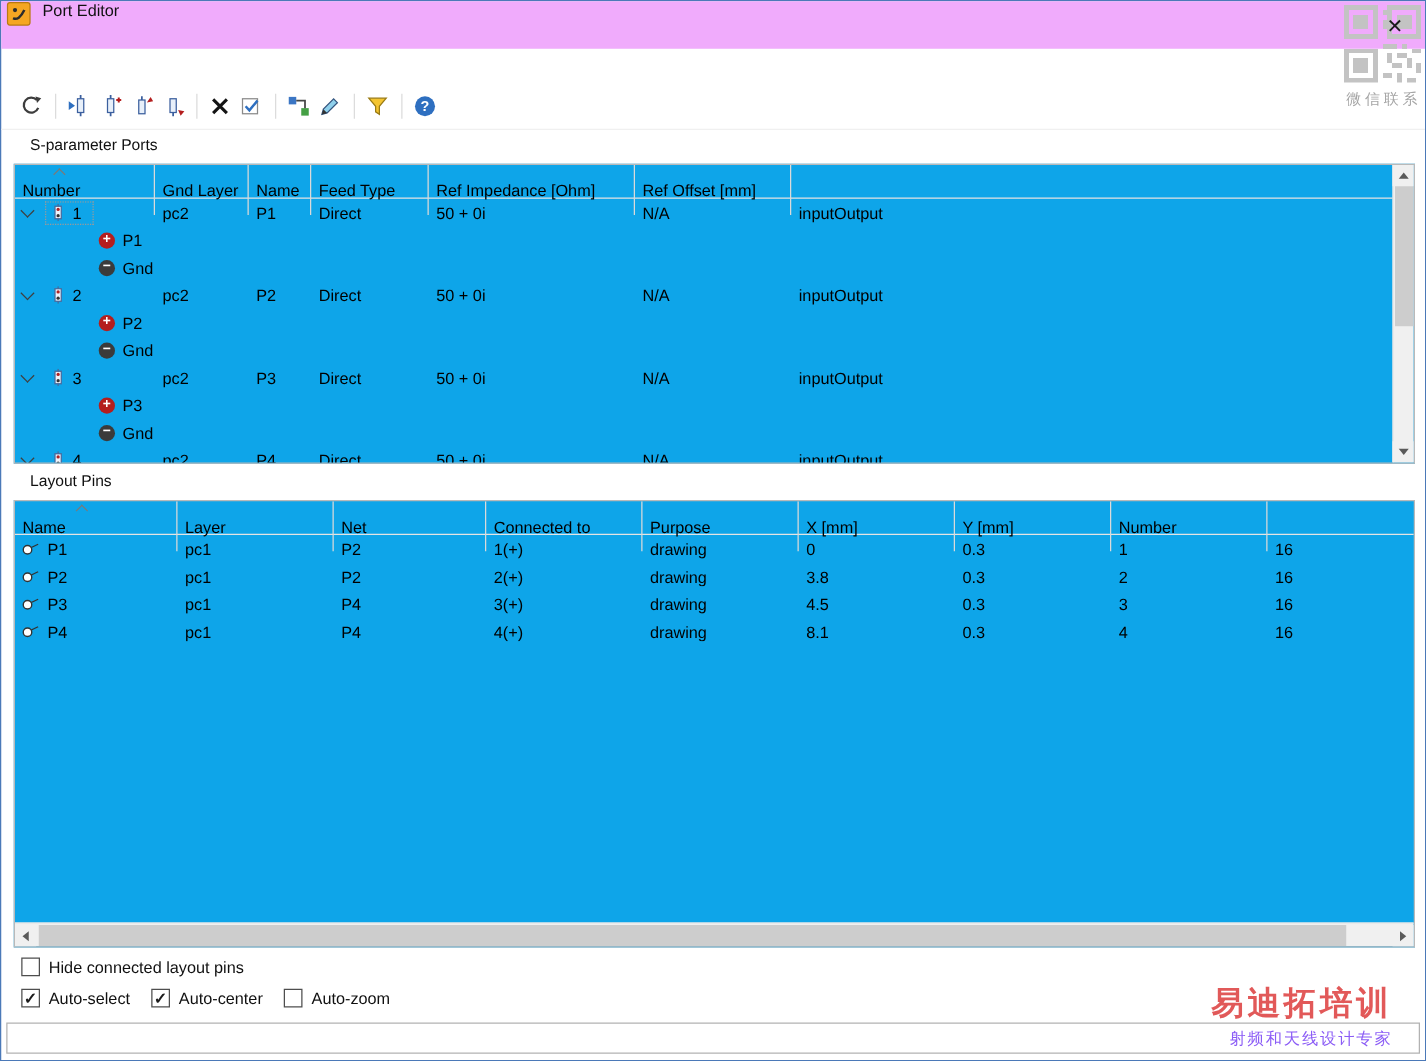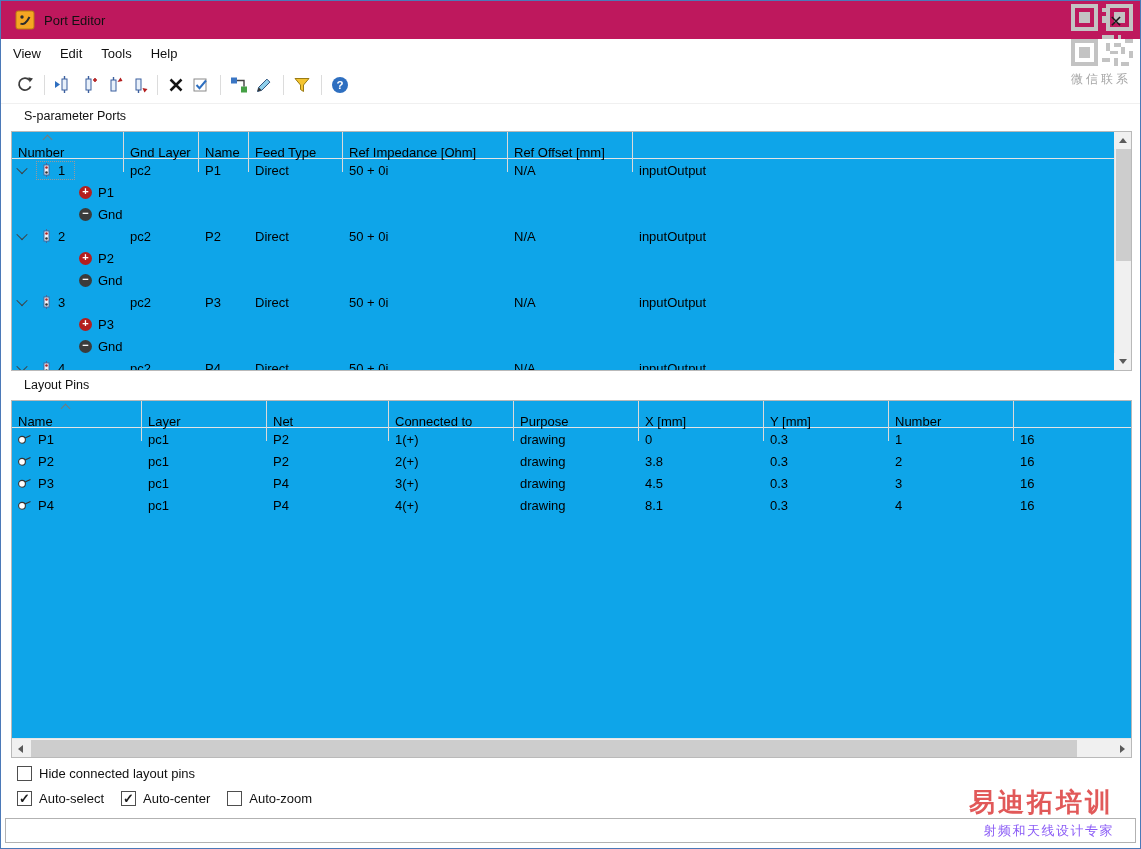--- a/index.html
+++ b/index.html
@@ -5,28 +5,28 @@
   * { margin:0; padding:0; box-sizing:border-box; }
   html,body { width:1141px; height:849px; }
   body {
     font-family:"Liberation Sans", sans-serif;
     font-size:13px; color:#000; background:#fff;
     position:relative; overflow:hidden;
   }
   .window { position:absolute; inset:0; border:1px solid #4b79b8; background:#fff; }
 
   
-  .titlebar { position:absolute; top:0; left:0; right:0; height:38px; display:flex; align-items:center; padding-left:14px; background:#be185d; }
+  .titlebar { position:absolute; top:0; left:0; right:0; height:38px; display:flex; align-items:flex-start; padding-left:4px; background:#f0abfc; }
   .app-icon { width:20px; height:20px; margin-right:9px; flex:none; }
   .win-title { font-size:13px; color:#111; }
   .close-btn { position:absolute; top:9px; right:13px; width:22px; height:22px;
     display:flex; align-items:center; justify-content:center; font-size:16px; color:#1a1a1a; z-index:30; cursor:pointer; }
 
   
-  .qr-wrap { position:absolute; top:3px; right:3px; width:66px; text-align:left; z-index:20; pointer-events:none; }
+  .qr-wrap { position:absolute; top:3px; right:3px; width:66px; text-align:right; z-index:20; pointer-events:none; }
   .qr-caption { font-size:12px; color:#a6a6a6; letter-spacing:3px; margin-top:2px; white-space:nowrap; }
 
   
   .menubar { position:absolute; top:38px; left:0; right:0; height:28px; display:flex; align-items:center; padding-left:12px; }
   .menu-item { margin-right:19px; color:#111; cursor:default; }
 
   
   .toolbar { position:absolute; top:66px; left:0; right:0; height:37px; display:flex; align-items:center; padding-left:12px; border-bottom:1px solid #f0f0f0; }
   .tbtn { width:24px; height:24px; display:flex; align-items:center; justify-content:center; margin-right:1px; cursor:pointer; }
   .tbtn svg { display:block; }
@@ -135,26 +135,20 @@
           <rect x="15" y="12" width="1" height="2"></rect>
         <rect x="8" y="14" width="2" height="1"></rect>
           <rect x="11" y="14" width="1" height="2"></rect>
         <rect x="13" y="15" width="2" height="1"></rect>
           <rect x="8" y="8" width="1" height="1"></rect>
       </g>
     </svg>
     <div class="qr-caption">微信联系</div>
   </div>
 
-  <div class="menubar">
-    <span class="menu-item">View</span>
-    <span class="menu-item">Edit</span>
-    <span class="menu-item">Tools</span>
-    <span class="menu-item">Help</span>
-  </div>
 
   <div class="toolbar">
     <div class="tbtn">
       <svg width="20" height="20" viewBox="0 0 20 20">
         <path d="M15.6 11.3a6 6 0 1 1-1.1-6.2" fill="none" stroke="#3d3d3d" stroke-width="1.8"></path>
         <polygon points="13.4,2.2 18,3.6 14.6,7.4" fill="#3d3d3d"></polygon>
       </svg>
     </div>
     <div class="tsep"></div>
     <div class="tbtn">

